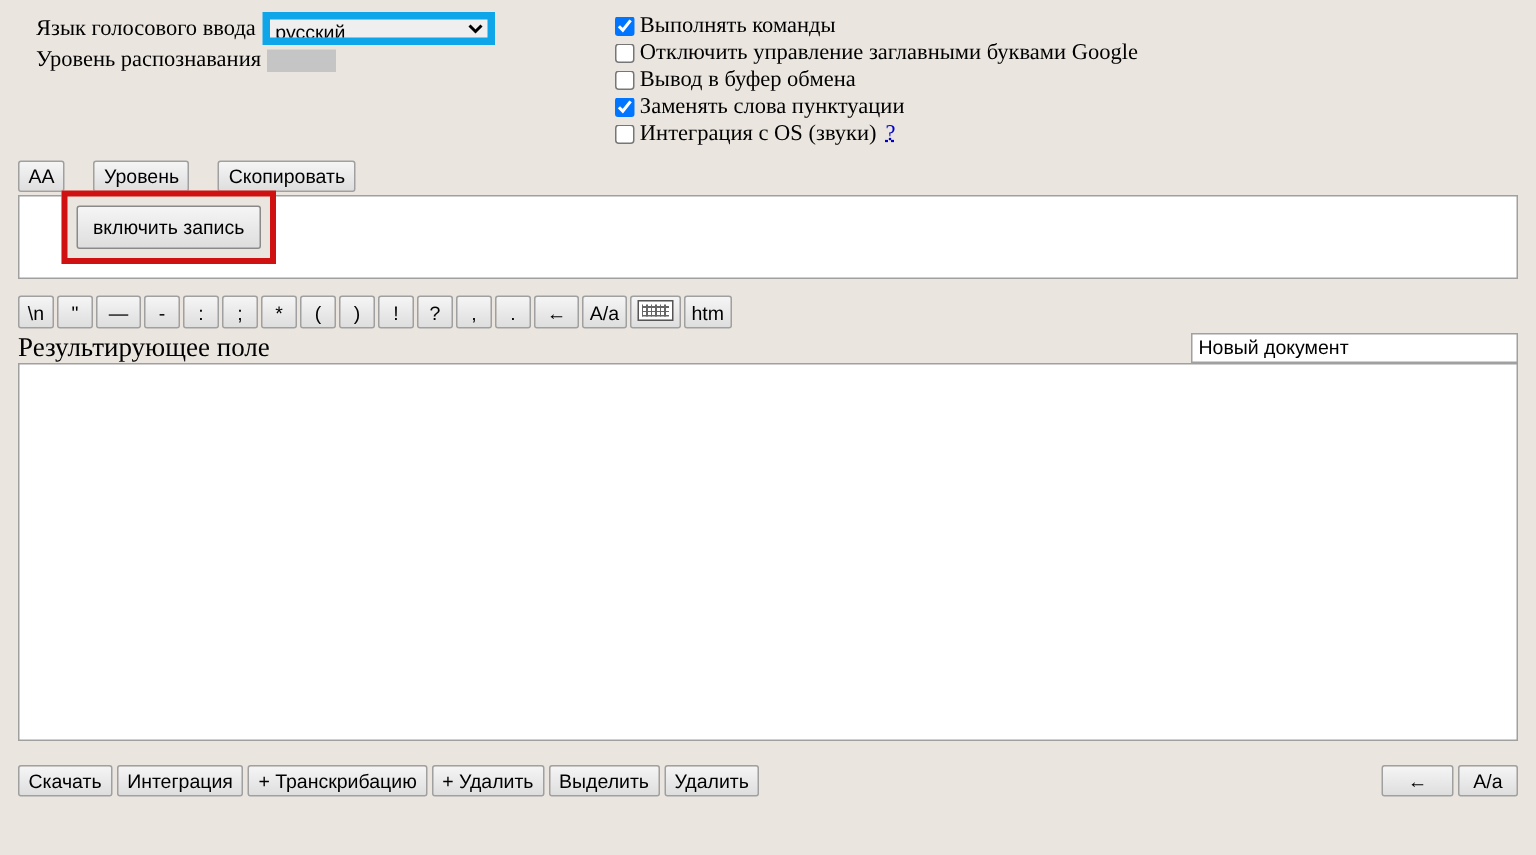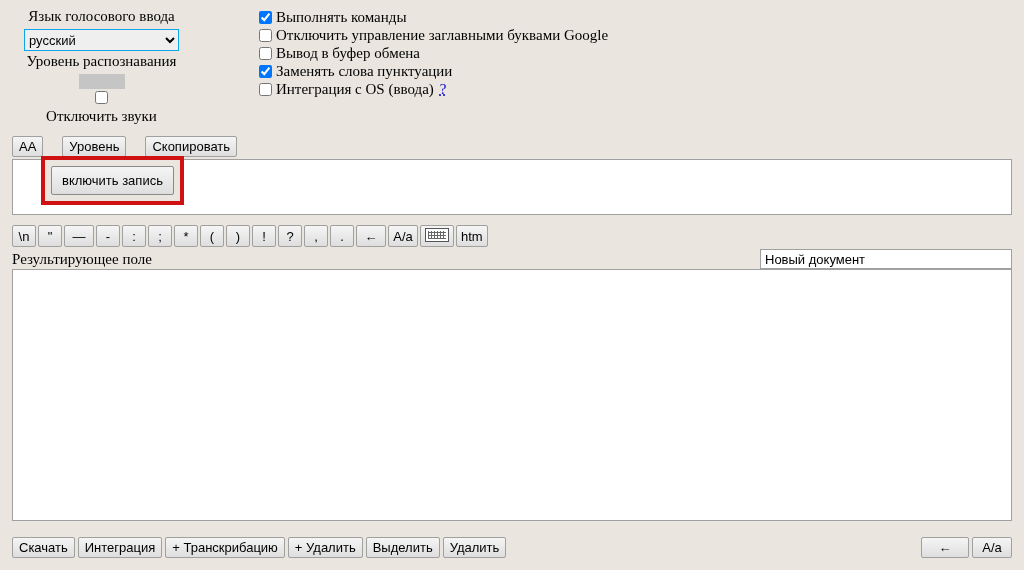--- a/index.html
+++ b/index.html
@@ -11,27 +11,27 @@
       width: 1024px;
       height: 570px;
       overflow: hidden;
     }
     .top-section {
       display: flex;
       padding: 8px 14px 6px 24px;
       gap: 80px;
     }
     .left-col { }
-    .row { margin-bottom: 2px; display:flex; align-items:center; gap:4px;flex-direction:column;}
+    .row { margin-bottom: 2px; display:flex; align-items:center; gap:4px;}
     .row label { }
     select {
       font-family: Arial, sans-serif;
       font-size: 13px;
       height: 22px;
-      border: 1px solid #0ea5e9;
+      border: 5px solid #0ea5e9;
       background:#efefef;
       min-width: 155px;
     }
     .level-bar {
       display:inline-block;
       width: 46px;
       height: 15px;
       background: #c5c5c5;
       vertical-align: middle;
     }
@@ -121,23 +121,23 @@
         repeating-linear-gradient(90deg,#666 0 1px, transparent 1px 3px),
         repeating-linear-gradient(0deg,#666 0 1px, transparent 1px 3px);
     }
     
     .result-header {
       margin: 2px 12px 0 12px;
       display:flex;
       justify-content: space-between;
       align-items:center;
     }
-    .result-label { font-size:15px; }
+    .result-label { font-size:18px; }
     .docname-input {
-      width: 252px;
+      width: 218px;
       height: 20px;
       border: 1px solid #a0a0a0;
       font-family: Arial,sans-serif;
       font-size:13px;
       padding: 1px 4px;
       background:#fff;
     }
     
     textarea.t2 {
       display:block;
@@ -168,45 +168,41 @@
     <div class="row">
       <label>Язык голосового ввода</label>
       <select>
         <option>русский</option>
       </select>
     </div>
     <div class="row">
       <label>Уровень распознавания</label>
       <span class="level-bar"></span>
     </div>
-    <div class="row">
-      <input type="checkbox" style="">
-      <span>Отключить звуки</span>
-    </div>
   </div>
   <div class="opt-col">
     <div class="opt-row">
         <input type="checkbox" checked="" style="">
         <span>Выполнять команды</span>
       </div>
     <div class="opt-row">
         <input type="checkbox" style="">
         <span>Отключить управление заглавными буквами Google</span>
       </div>
     <div class="opt-row">
         <input type="checkbox" style="">
         <span>Вывод в буфер обмена</span>
       </div>
     <div class="opt-row">
         <input type="checkbox" checked="" style="">
         <span>Заменять слова пунктуации</span>
       </div>
     <div class="opt-row">
         <input type="checkbox" style="">
-        <span>Интеграция с OS (ввода)</span>
+        <span>Интеграция с OS (звуки)</span>
         <span class="help-link">?</span>
       </div>
   </div>
 </div>
 
 <div class="toolbar1">
   <button class="tbtn">AA</button>
   <button class="tbtn">Уровень</button>
   <button class="tbtn">Скопировать</button>
 </div>

